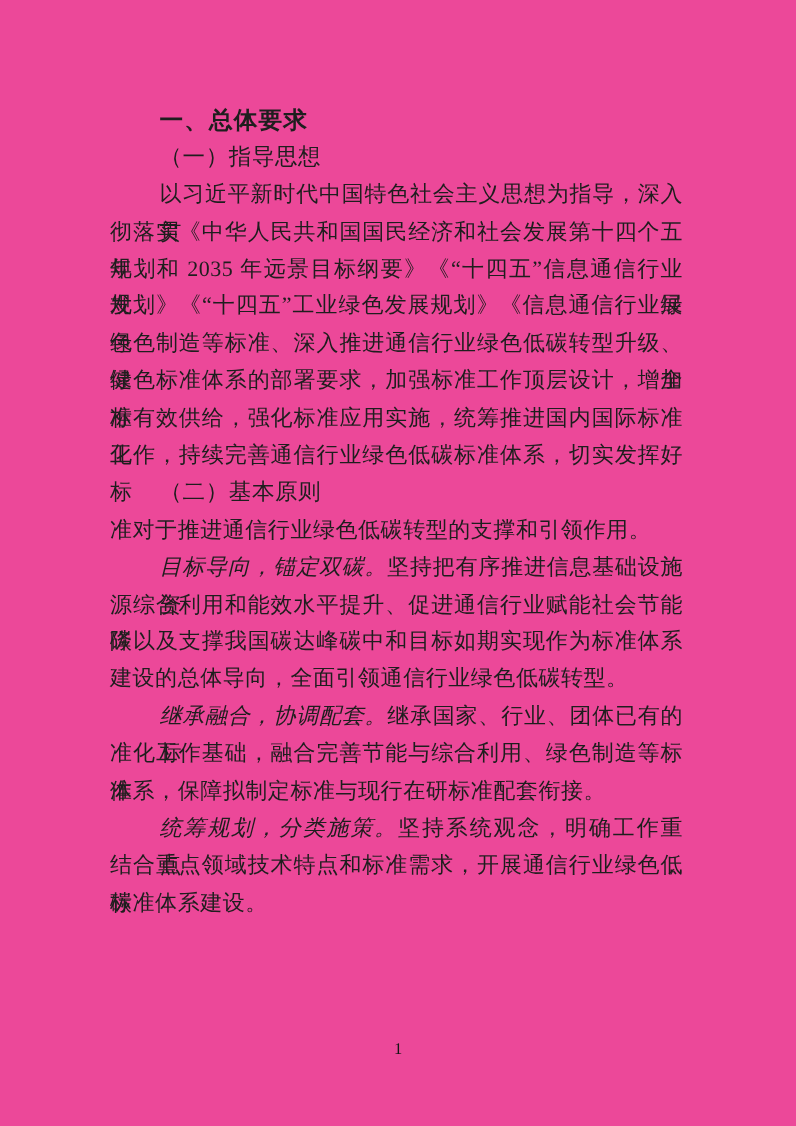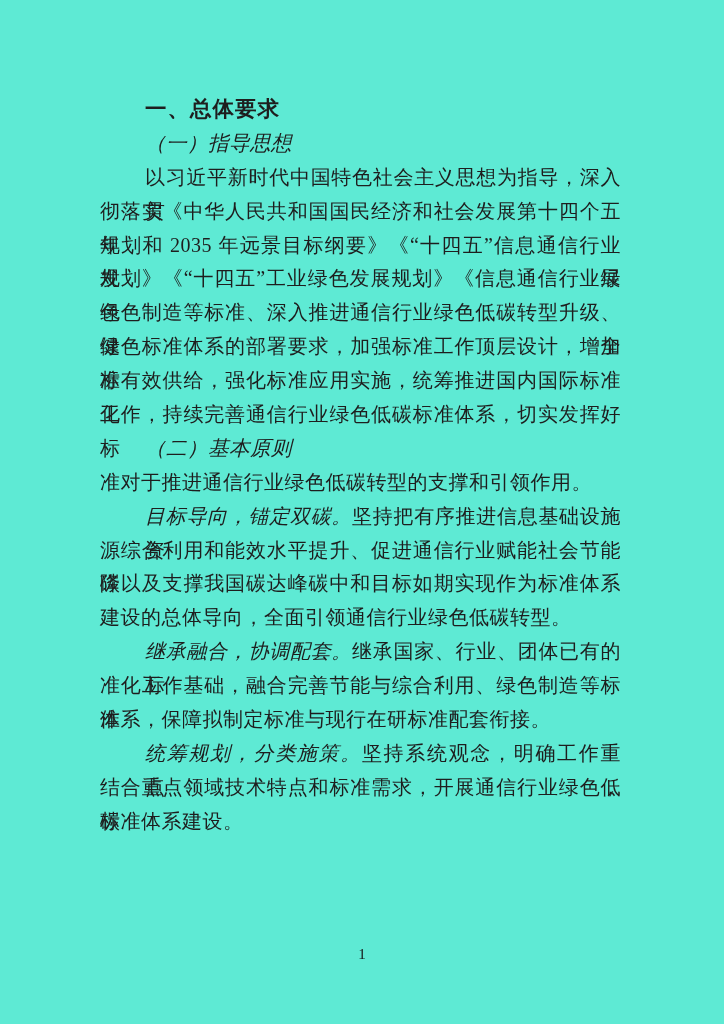--- a/index.html
+++ b/index.html
@@ -4,21 +4,21 @@
 <style>
   html, body {
     margin: 0;
     padding: 0;
     background: #ffffff;
   }
   .sheet {
     position: relative;
     width: 724px;
     height: 1024px;
-    background: #5eead4;
+    background: #ec4899;
     overflow: hidden;
     font-family: "Liberation Serif", serif;
     color: #1e1e1e;
   }
   .textblock {
     position: absolute;
     left: 100px;
     top: 93px;
     width: 521px;
   }
@@ -39,21 +39,20 @@
   .indent {
     padding-left: 45px;
   }
   .heading {
     font-family: "Liberation Sans", sans-serif;
     font-weight: 700;
     font-size: 21.5px;
     letter-spacing: 1px;
   }
   .subheading {
-    font-style: italic;
     font-size: 20.5px;
   }
   .kai {
     font-style: italic;
   }
   .footer {
     position: absolute;
     left: 0;
     top: 946px;
     width: 724px;

